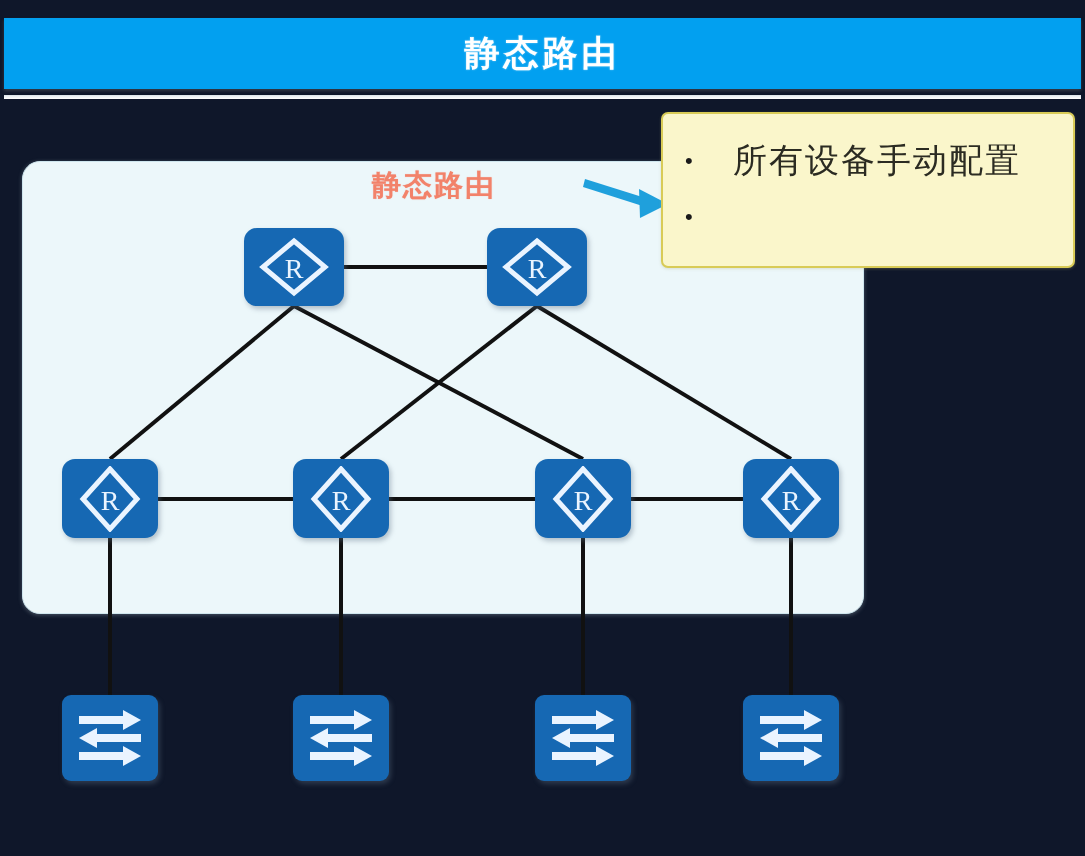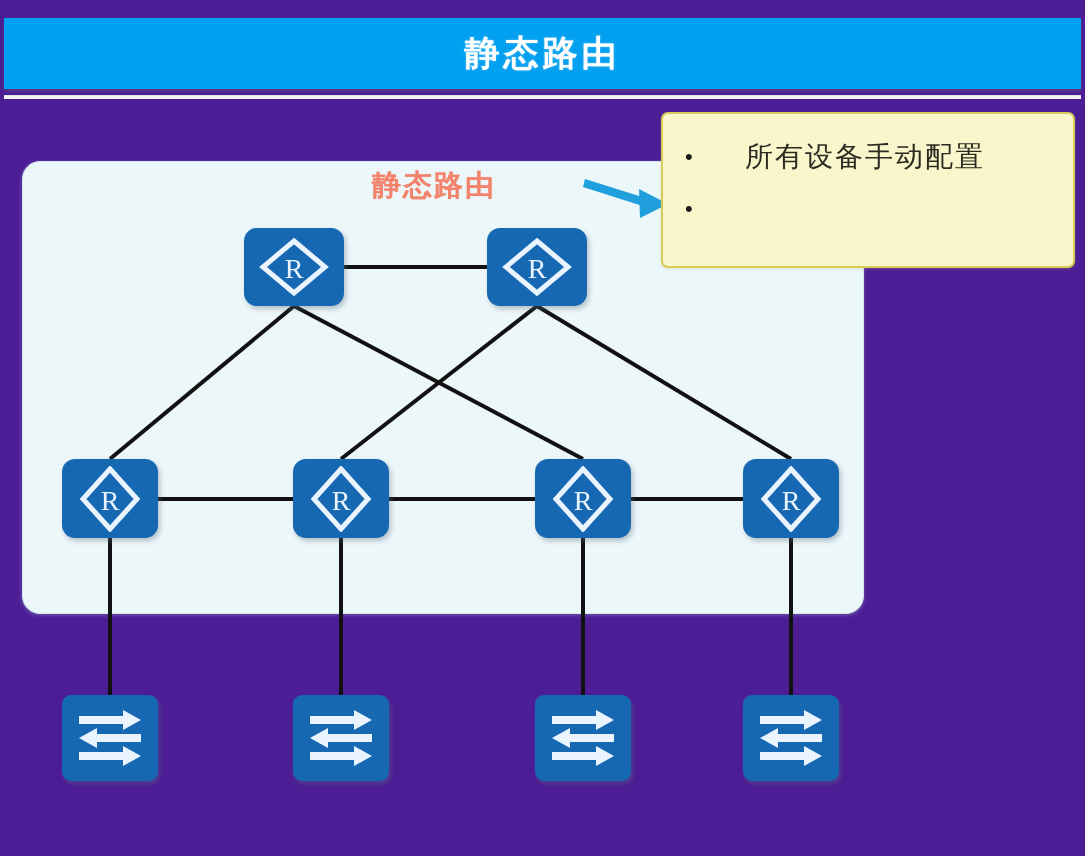--- a/index.html
+++ b/index.html
@@ -7,21 +7,21 @@
     padding: 0;
     background: #ffffff;
   }
   body {
     font-family: "Liberation Sans", "DejaVu Sans", sans-serif;
   }
   #page {
     position: relative;
     width: 1085px;
     height: 856px;
-    background: #4c1d95;
+    background: #0f172a;
     overflow: hidden;
   }
 
   
   #header-banner {
     position: absolute;
     left: 4px;
     top: 18px;
     width: 1077px;
     height: 71px;
@@ -112,24 +112,24 @@
   }
   .callout-bullet {
     width: 22px;
     color: #1a1a1a;
     font-size: 22px;
     line-height: 1;
     flex: 0 0 22px;
   }
   .callout-text {
     color: #2b2b22;
-    font-size: 28px;
+    font-size: 34px;
     letter-spacing: 2px;
     font-family: "DejaVu Sans", "Liberation Sans", sans-serif;
-    margin-left: 38px;
+    margin-left: 26px;
   }
 
   
   .node {
     position: absolute;
     background: #1668b3;
     box-shadow: 2px 3px 5px rgba(90,110,130,0.4);
     display: flex;
     align-items: center;
     justify-content: center;

